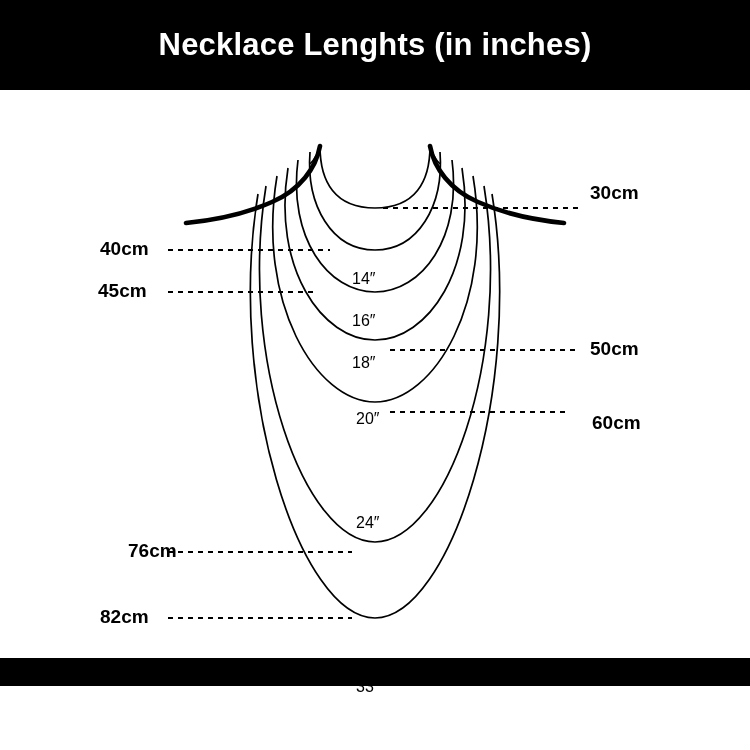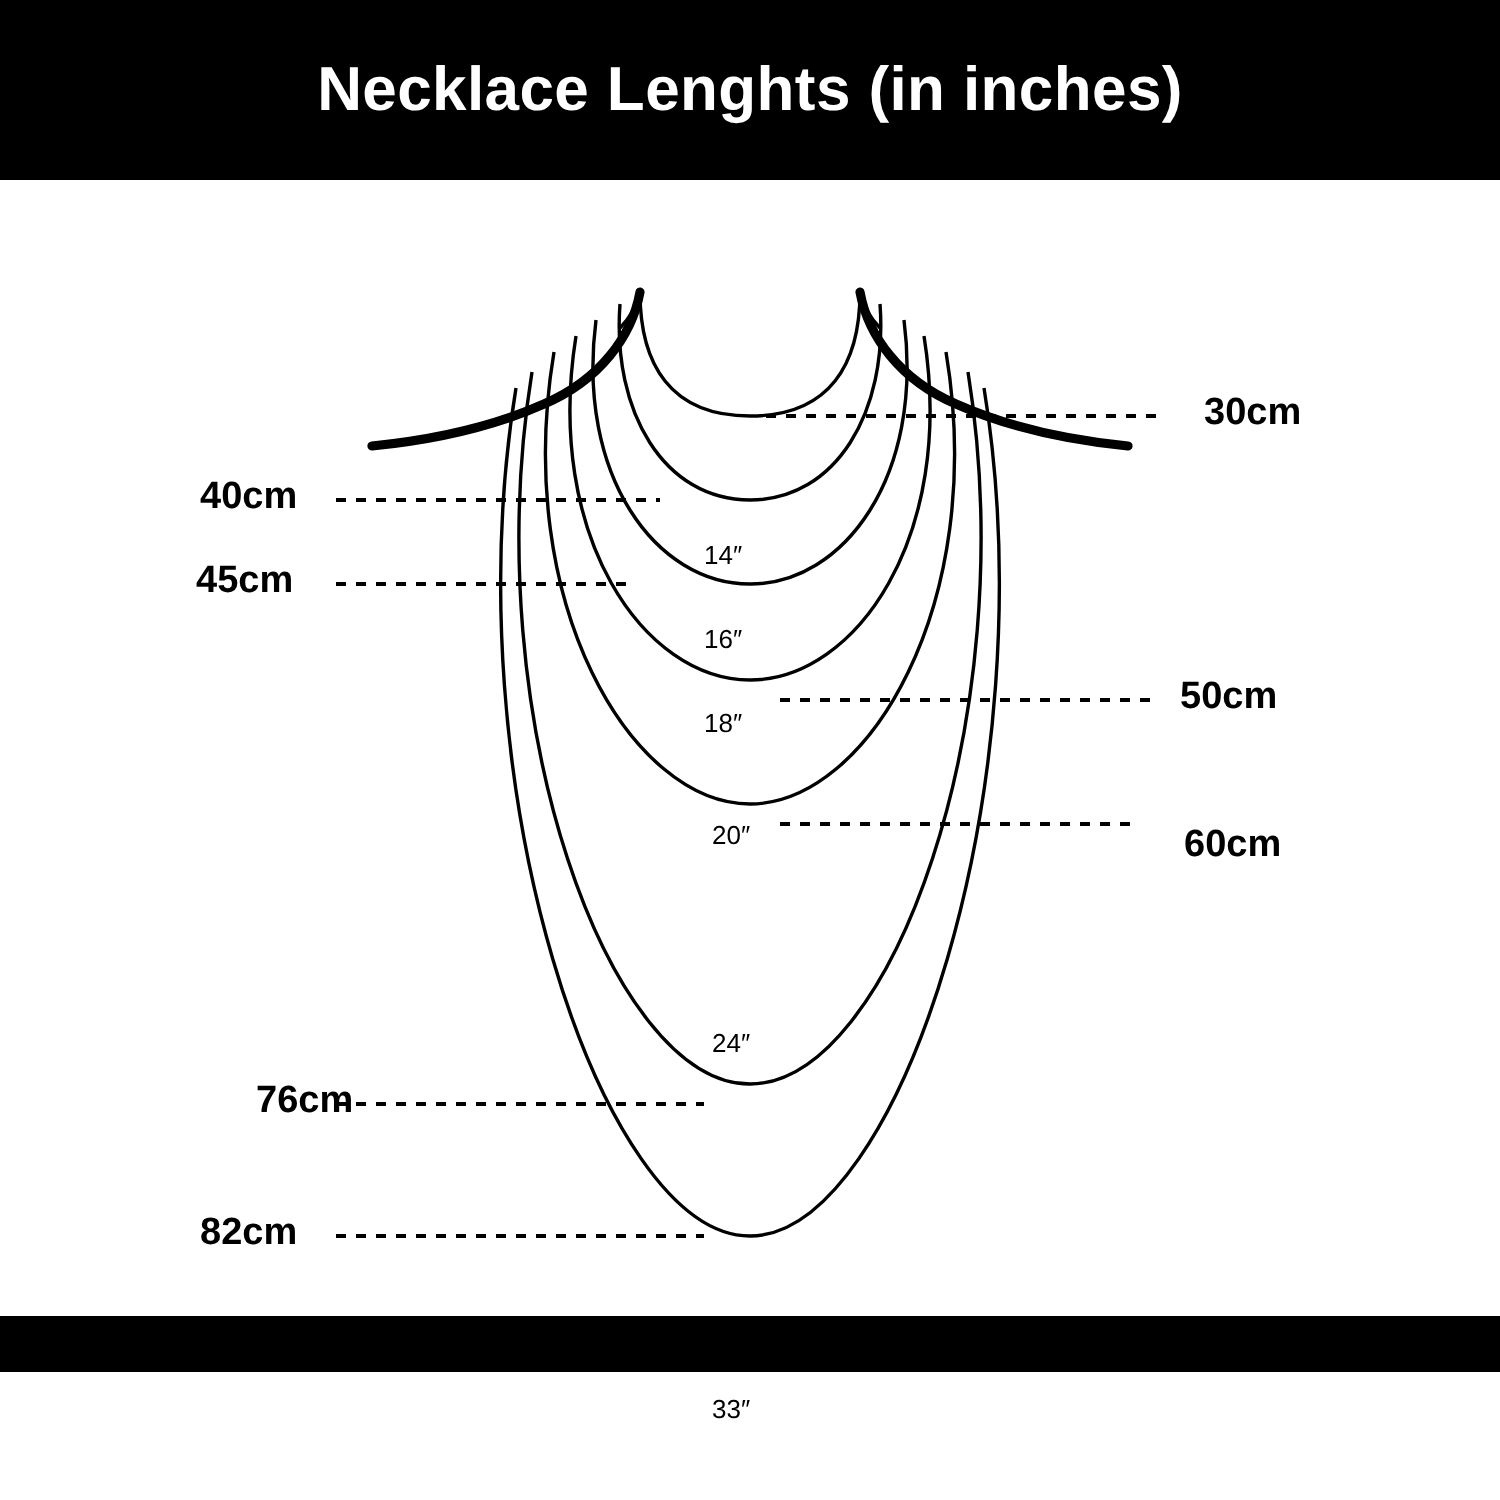--- a/index.html
+++ b/index.html
@@ -61,21 +61,21 @@
     height: 632px;
     display: block;
   }
   .lbl {
     position: absolute;
     font-family: "Liberation Sans", sans-serif;
     color: #000000;
     white-space: nowrap;
   }
   .inch-lbl {
-    font-size: 13px;
+    font-size: 16px;
     font-weight: normal;
   }
   .cm-lbl {
     font-size: 19px;
     font-weight: bold;
   }
   .brand-text {
     position: absolute;
     right: 118px;
     top: 561px;
@@ -153,23 +153,23 @@
         <line x1="168" y1="528" x2="352" y2="528"></line>
       </g>
     </svg>
 
     <div class="lbl inch-lbl" style="left:352px; top:180px;">14″</div>
     <div class="lbl inch-lbl" style="left:352px; top:222px;">16″</div>
     <div class="lbl inch-lbl" style="left:352px; top:264px;">18″</div>
     <div class="lbl inch-lbl" style="left:356px; top:320px;">20″</div>
     <div class="lbl inch-lbl" style="left:356px; top:382px;margin-top:42px;">24″</div>
     <div class="lbl inch-lbl" style="left:356px; top:522px;margin-top:46px;">30″</div>
-    <div class="lbl inch-lbl" style="left:356px; top:607px;">33″</div>
+    <div class="lbl inch-lbl" style="left:356px; top:588px;">33″</div>
 
-    <div class="lbl cm-lbl" style="left:590px; top:106px;margin-left:12px;">30cm</div>
+    <div class="lbl cm-lbl" style="left:590px; top:92px;">30cm</div>
     <div class="lbl cm-lbl" style="left:590px; top:248px;">50cm</div>
     <div class="lbl cm-lbl" style="left:580px; top:322px;margin-left:12px;">60cm</div>
 
     <div class="lbl cm-lbl" style="left:100px; top:148px;">40cm</div>
     <div class="lbl cm-lbl" style="left:98px; top:190px;">45cm</div>
     <div class="lbl cm-lbl" style="left:100px; top:450px;margin-left:28px;">76cm</div>
     <div class="lbl cm-lbl" style="left:100px; top:516px;">82cm</div>
 
   </div>
 

